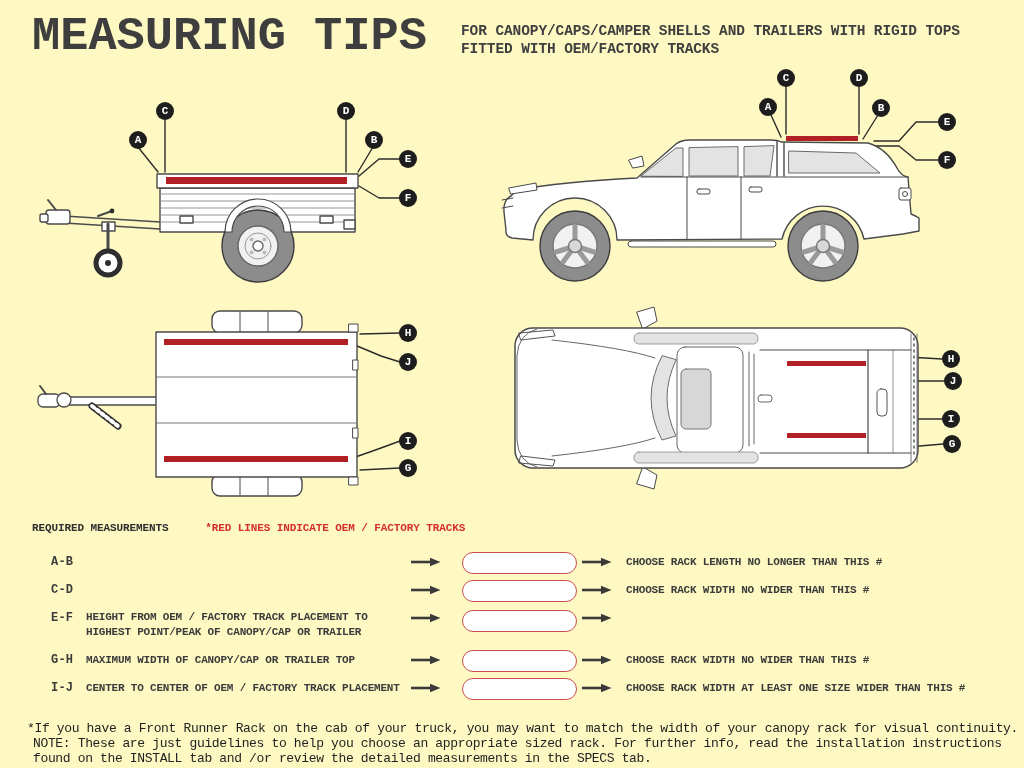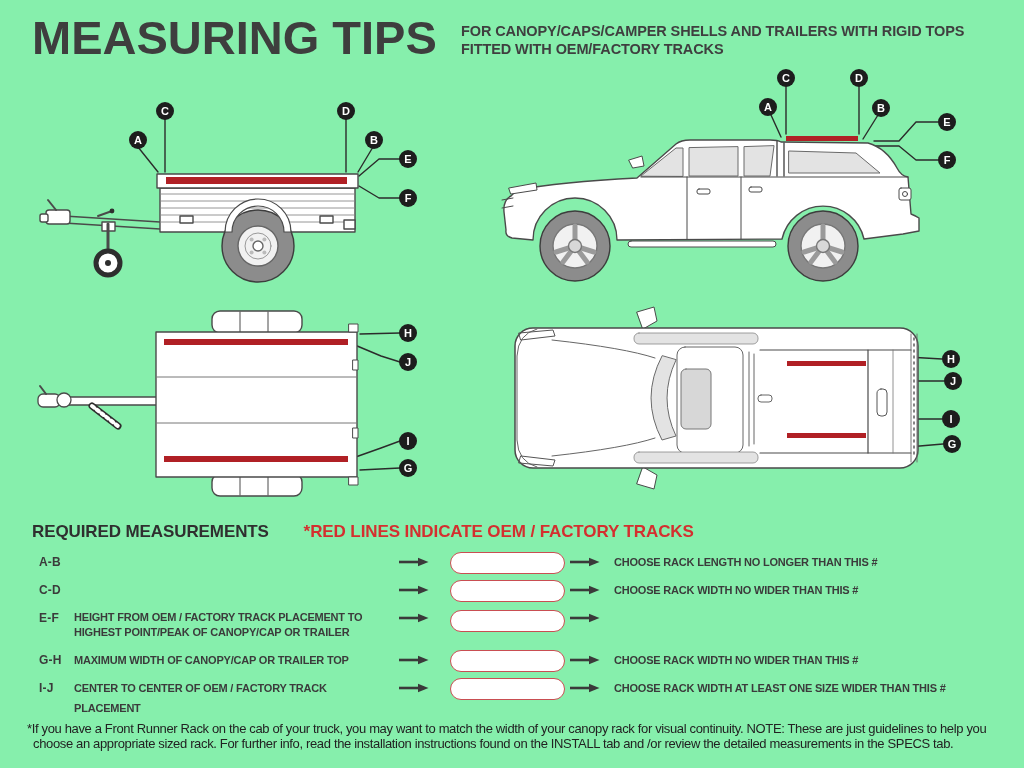--- a/index.html
+++ b/index.html
@@ -1,28 +1,28 @@
 <!DOCTYPE html>
 <html><head>
 <meta charset="utf-8">
 <style>
   html,body{margin:0;padding:0;background:#ffffff;}
-  .page{position:relative;width:1024px;height:768px;background:#86efac;overflow:hidden;
-        font-family:Liberation Sans, sans-serif;color:#3e3e3e;}
+  .page{position:relative;width:1024px;height:768px;background:#fef9c3;overflow:hidden;
+        font-family:Liberation Mono, monospace;color:#3e3e3e;}
   .title{position:absolute;left:32px;top:10px;font-size:47px;font-weight:bold;
          letter-spacing:0px;color:#3e3e3e;white-space:nowrap;}
   .subtitle{position:absolute;left:461px;top:22px;font-size:14.5px;font-weight:bold;
             line-height:18px;letter-spacing:-0.1px;color:#3f3f3f;}
   svg.art{position:absolute;left:0;top:0;}
   .badge{position:absolute;width:18px;height:18px;border-radius:50%;background:#1d1d1d;
          color:#fff;font-size:11px;font-weight:bold;text-align:center;line-height:18px;}
-  .legend{position:absolute;left:32px;top:522px;font-size:17px;font-weight:bold;white-space:nowrap;}
+  .legend{position:absolute;left:32px;top:522px;font-size:11px;font-weight:bold;white-space:nowrap;}
   .legend .req{color:#2f2f2f;letter-spacing:-0.1px;}
   .legend .rednote{color:#d42f2f;margin-left:30px;letter-spacing:-0.1px;}
-  .mrow{position:absolute;left:4px;width:944px;height:44px;font-weight:bold;color:#3b3b3b;padding-left:42px;}
+  .mrow{position:absolute;left:16px;width:944px;height:44px;font-weight:bold;color:#3b3b3b;padding-left:42px;}
   .mid{position:absolute;left:35px;width:38px;font-size:12px;line-height:20px;letter-spacing:0.2px;}
   .mdesc{position:absolute;left:70px;width:322px;font-size:11px;line-height:20px;
          letter-spacing:-0.2px;white-space:pre-line;}
   .mguide{position:absolute;left:610px;width:414px;font-size:11px;line-height:20px;
           letter-spacing:-0.2px;white-space:pre-line;}
   .tall .mdesc,.tall .mguide{line-height:14.5px;padding-top:2px;}
   .arr{position:absolute;top:5px;}
   .a1{left:395px;}
   .a2{left:566px;}
   .pill{position:absolute;left:446px;top:0px;width:113px;height:20px;border:1.6px solid #c94e52;

